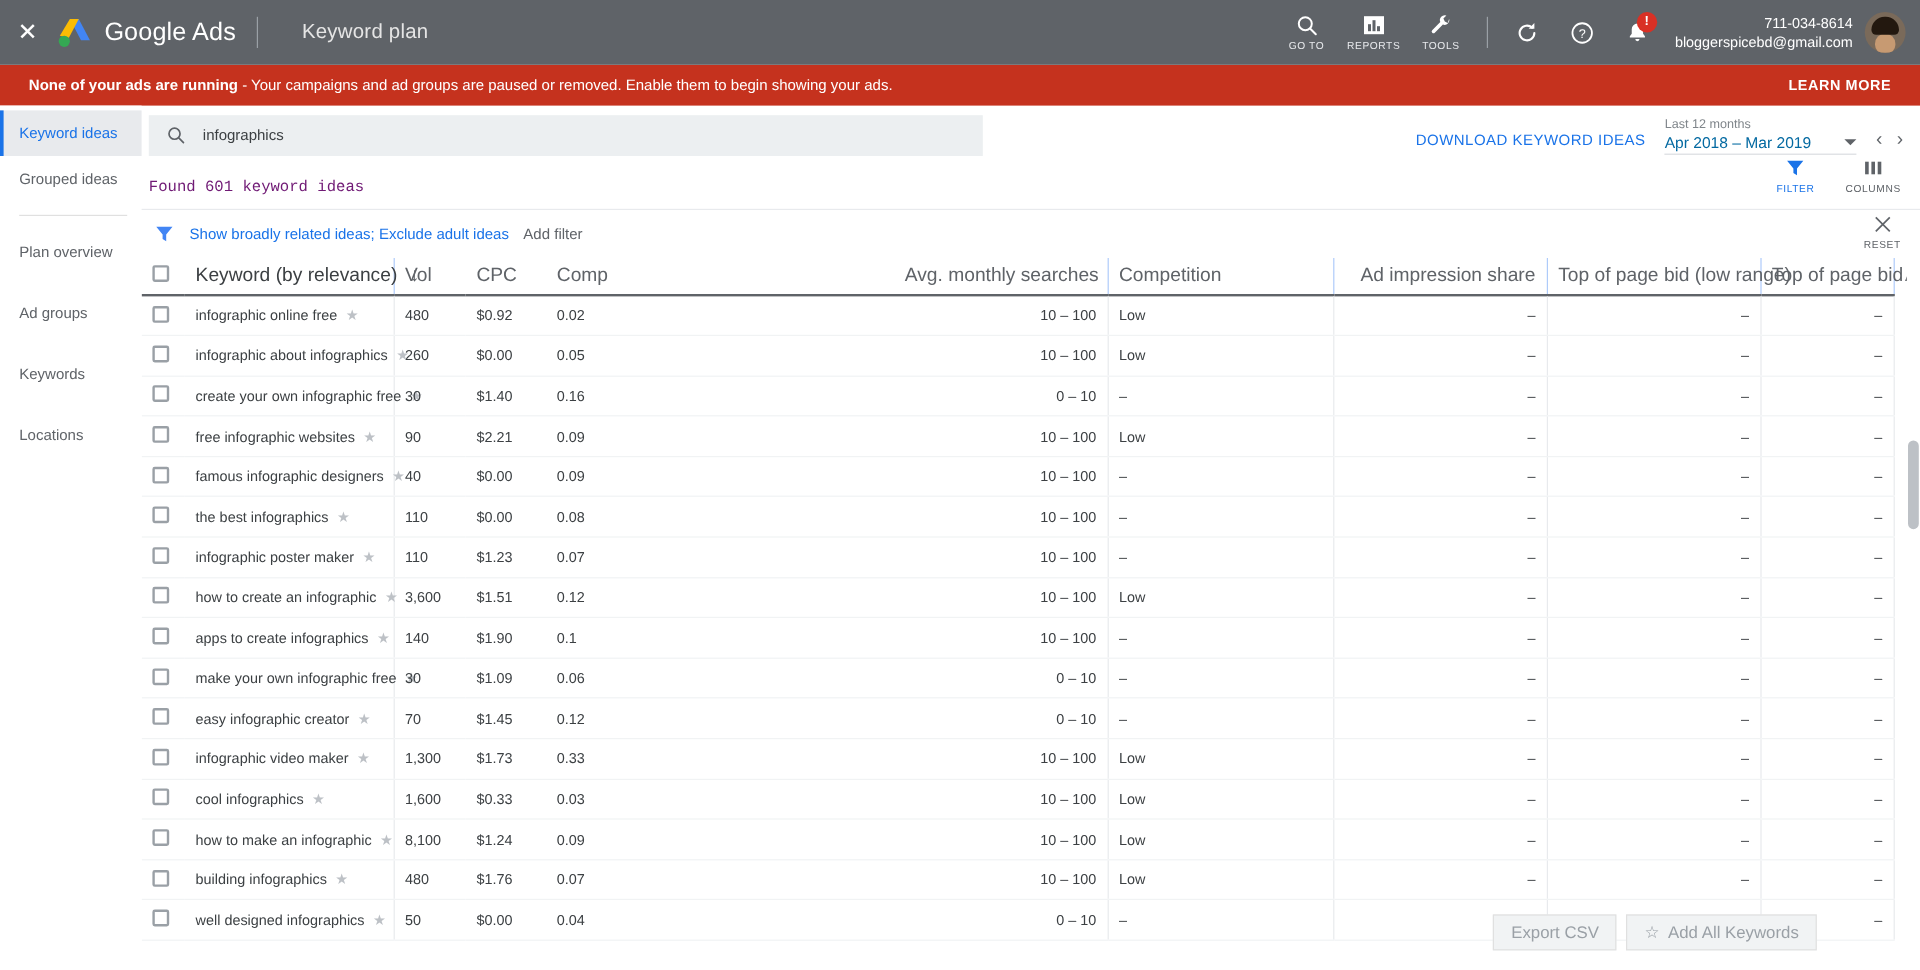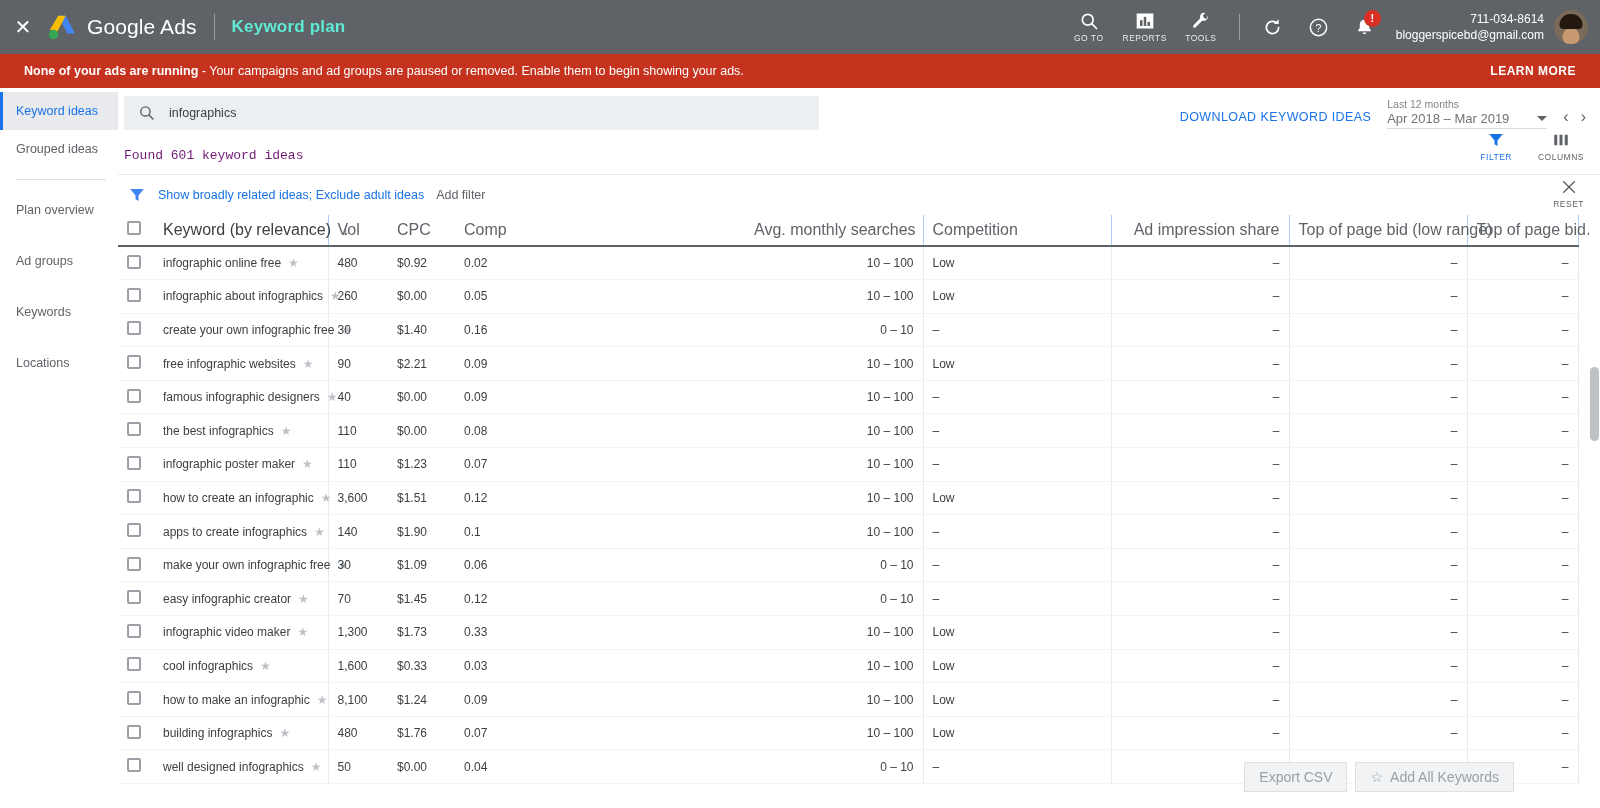--- a/index.html
+++ b/index.html
@@ -22,21 +22,21 @@
     font-weight: 300;
   }
   .gads-logo { display: flex; align-items: center; gap: 11px; }
   .logo-mark { width: 30px; height: 26px; display: block; }
   .logo-text {
     color: #fff; font-size: 21px; letter-spacing: .1px; font-weight: 400;
   }
   .topbar-divider {
     width: 1px; height: 26px; background: #9aa0a6; margin: 0 17px;
   }
-  .page-title { color: #5eead4; font-size: 17px; font-weight: 700; letter-spacing:.2px;}
+  .page-title { color: #e5e5e5; font-size: 17px; font-weight: 400; letter-spacing:.2px;margin-left:20px;}
 
   .topbar-right {
     position: absolute; right: 0; top: 0; height: 54px;
     display: flex; align-items: center; padding-right: 12px;
   }
   .ticon {
     width: 44px; height: 48px; display: flex; flex-direction: column;
     align-items: center; justify-content: center; cursor: pointer; gap: 2px;
     margin: 0 6px;
   }
@@ -122,21 +122,21 @@
   .dl-link {
     color:#1a73e8; font-size:12.5px; font-weight:500; letter-spacing:.4px;
     cursor:pointer; padding-bottom: 5px;
   }
   .daterange { display:flex; flex-direction:column; }
   .dr-label { font-size: 10.5px; color:#80868b; margin-bottom:1px; }
   .dr-main {
     display:flex; align-items:center; gap: 6px;
     border-bottom: 1px solid #dadce0; padding-bottom: 2px;
   }
-  .dr-val { font-size: 13px; color:#737373; }
+  .dr-val { font-size: 13px; color:#0369a1; }
   .dr-caret {
     width:0;height:0;border-left:5px solid transparent;border-right:5px solid transparent;
     border-top:5px solid #5f6368; margin-left: 22px; cursor:pointer;
   }
   .dr-nav { display:flex; align-items:center; gap: 12px; padding-bottom:4px; }
   .dr-arrow { color:#5f6368; font-size:16px; cursor:pointer; line-height:1; }
 
   .found-row {
     height: 38px; display:flex; align-items:center;
     padding-left: 6px; border-bottom:1px solid #e8eaed;

